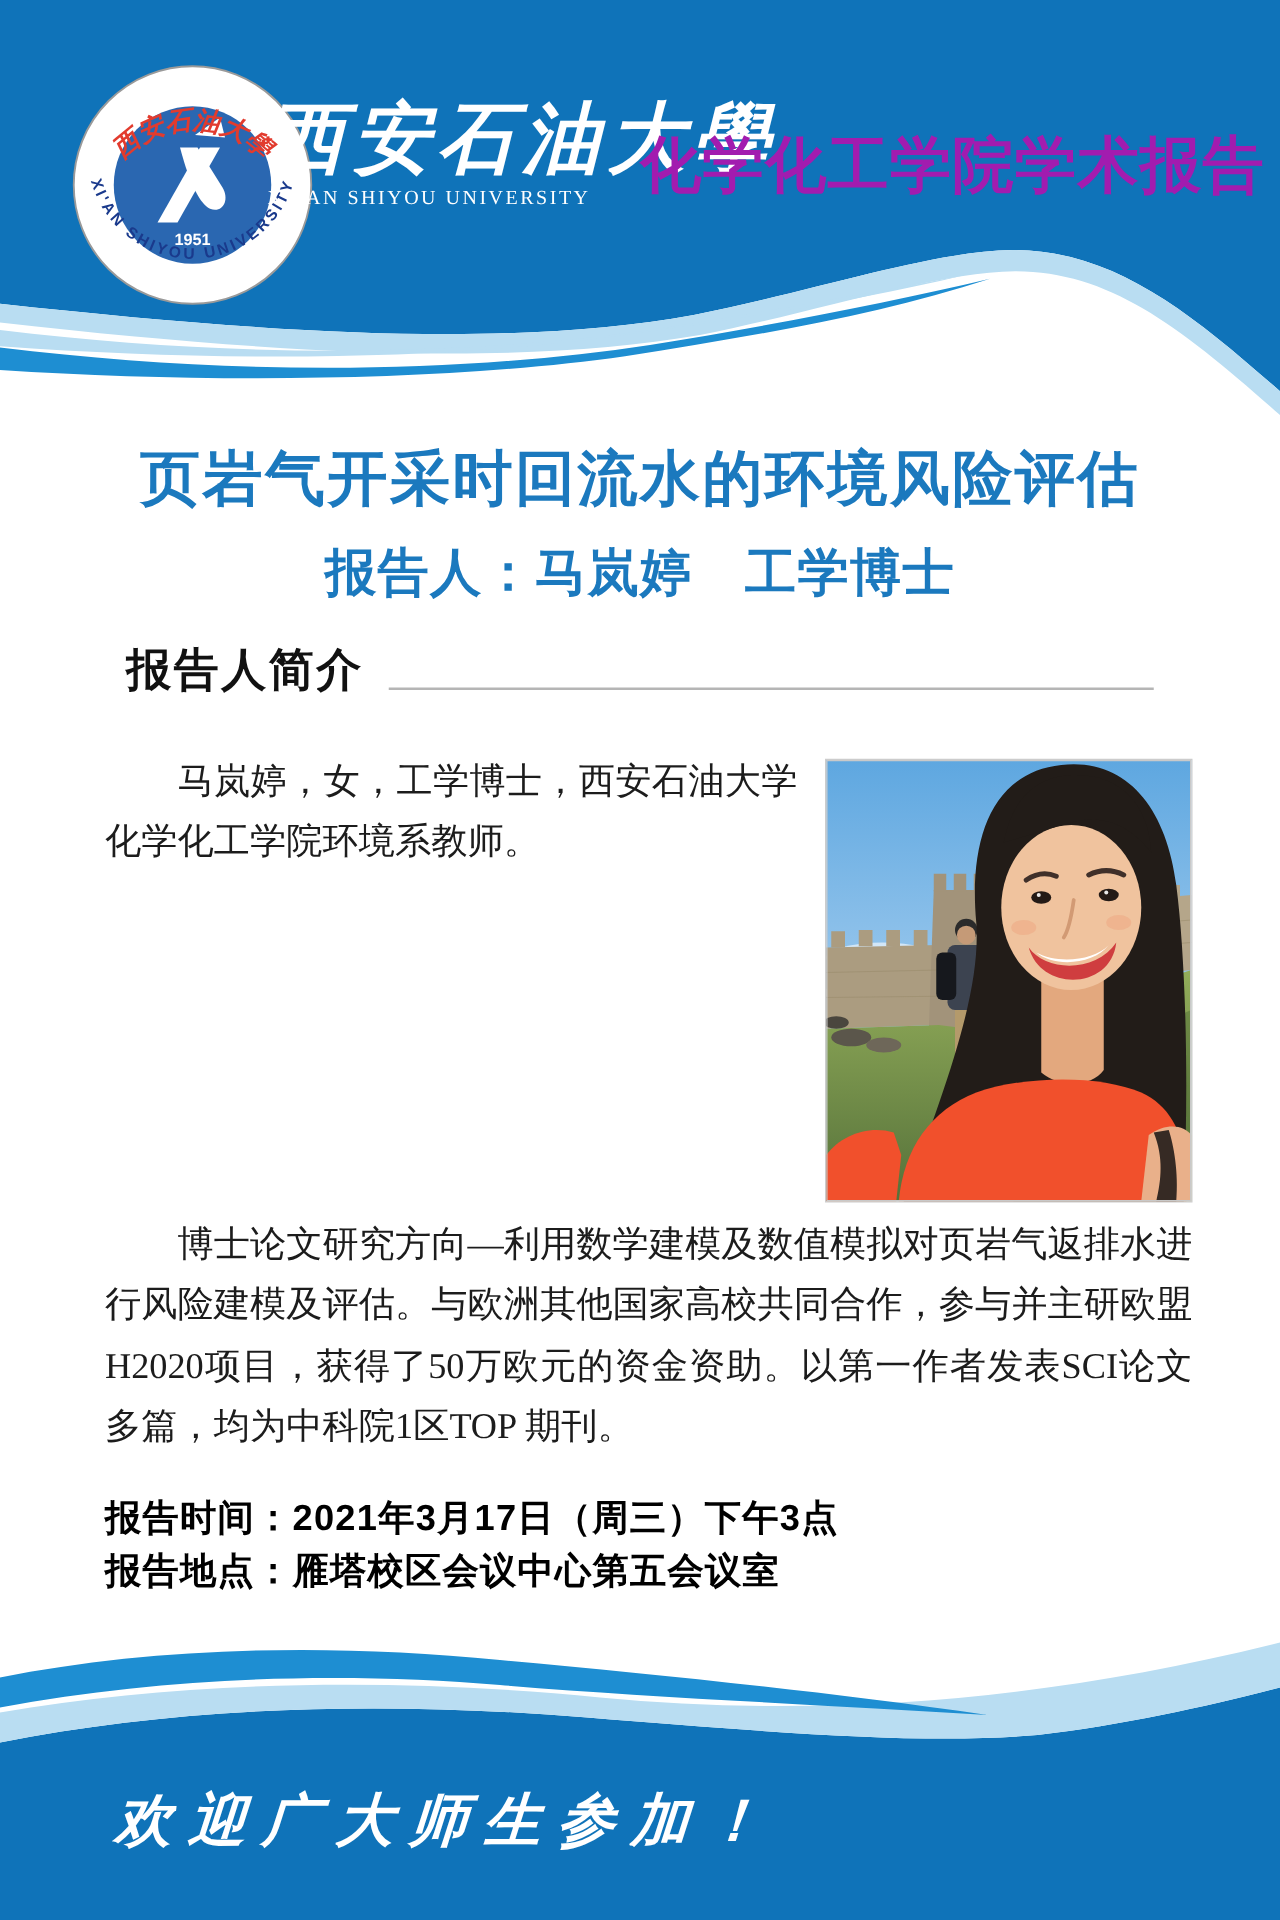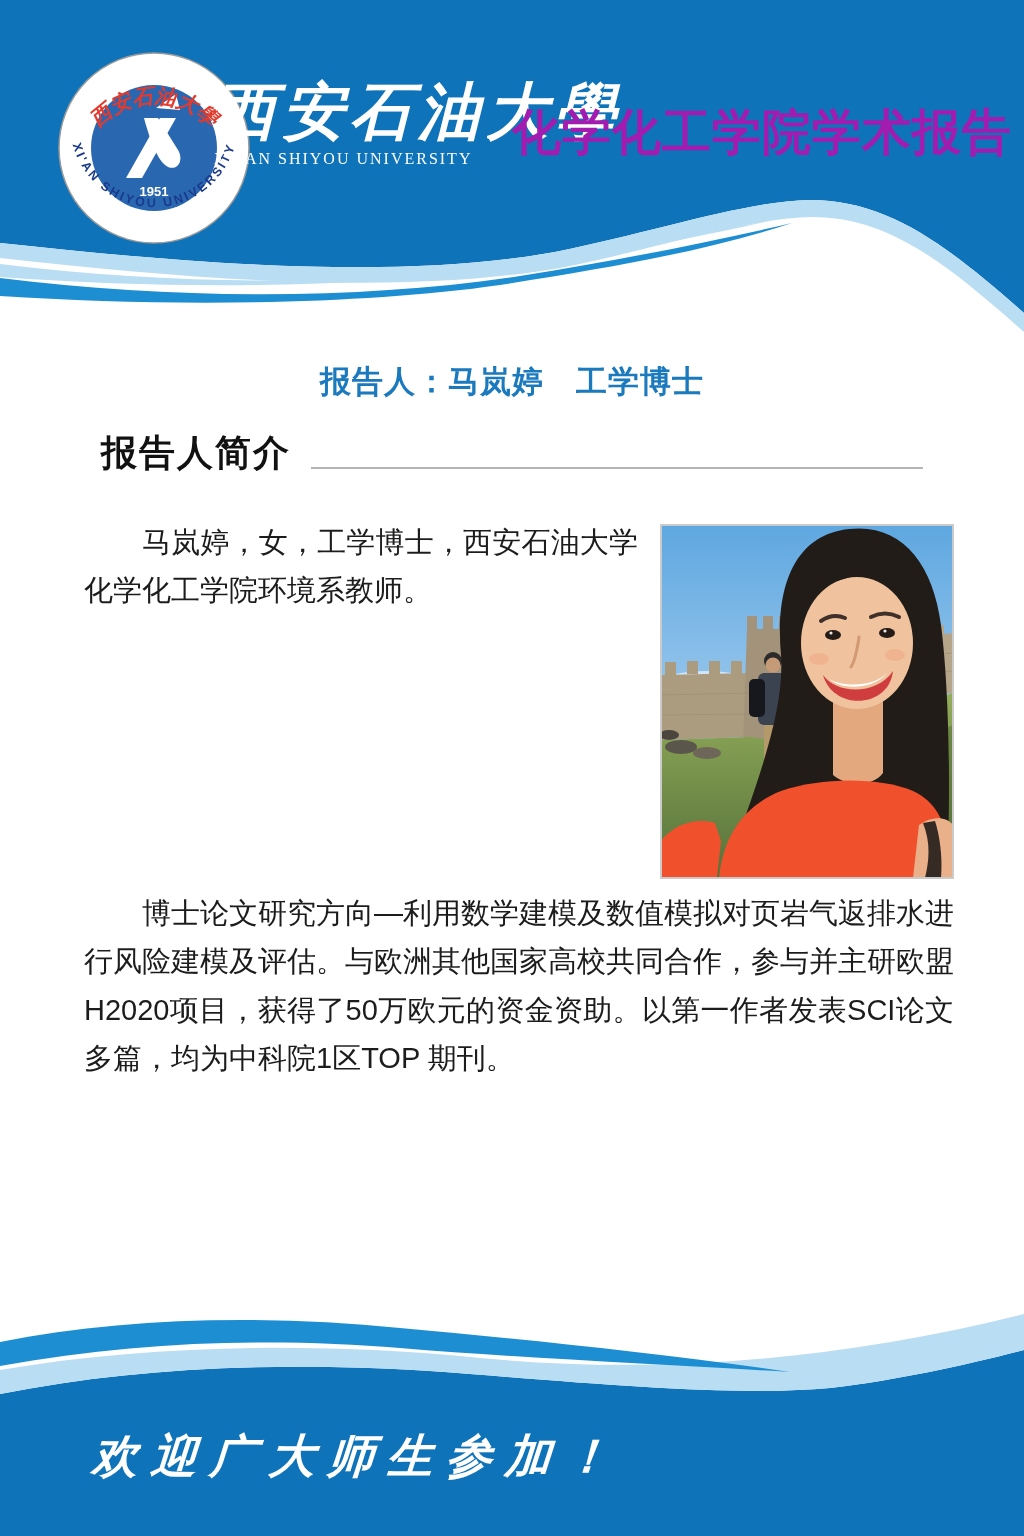--- a/index.html
+++ b/index.html
@@ -27,40 +27,40 @@
     color:#a21caf;font-weight:700;font-size:49px;letter-spacing:1px;
     white-space:nowrap;
   }
   
   .talk-title{
     margin:6px 40px 0;text-align:center;
     color:#1b79be;font-weight:700;font-size:48px;letter-spacing:2px;
   }
   .speaker-line{
     margin:16px 40px 0;text-align:center;
-    color:#1b79be;font-weight:700;font-size:31px;letter-spacing:1px;
+    color:#1b79be;font-weight:700;font-size:41px;letter-spacing:1px;
   }
   
   .section-head{
     display:flex;align-items:flex-end;gap:20px;
     margin-top:26px;padding:0 101px;
   }
   .section-head .label{
     color:#111111;font-weight:700;font-size:36px;letter-spacing:2px;white-space:nowrap;
   }
   .section-head .rule{flex:1;border-bottom:2px solid #b5b5b5;margin-bottom:9px;}
   
   .bio{margin-top:40px;padding:0 70px 0 84px;}
   .bio .photo{
     float:right;width:292px;height:353px;margin:6px 0 10px 22px;
     border:1px solid #cccccc;background:#ffffff;display:block;
   }
   .bio p{
     margin:0;text-indent:2em;color:#1c1c1c;
-    font-size:29px;line-height:1.67;text-align:justify;
+    font-size:29px;line-height:1.67;text-align:justify;font-family:Liberation Serif, serif;
   }
   .bio p.full{clear:right;}
   
   .details{margin-top:28px;padding:0 84px;}
   .details .line{
     color:#000000;font-weight:700;font-size:29px;line-height:1.45;
     letter-spacing:1px;
   }
   
   .footer{position:absolute;left:0;bottom:0;width:1024px;height:230px;}
@@ -114,20 +114,21 @@
     </svg>
 
     <div class="uni-names">
       <div class="uni-zh">西安石油大學</div>
       <div class="uni-en">XI' AN SHIYOU UNIVERSITY</div>
     </div>
 
     <div class="banner-title">化学化工学院学术报告</div>
   </div>
 
+  <div class="talk-title">页岩气开采时回流水的环境风险评估</div>
   <div class="speaker-line">报告人：马岚婷　工学博士</div>
 
   <div class="section-head">
     <span class="label">报告人简介</span>
     <span class="rule"></span>
   </div>
 
   <div class="bio">
 
     <svg class="photo" viewBox="0 0 292 353">
@@ -220,20 +221,28 @@
         <path d="M258,300 C272,290 286,292 292,300 L292,353 L252,353 Z" fill="#e9b08a"></path>
         <path d="M262,298 C270,318 268,336 264,353 L280,353 C282,330 278,308 274,296 Z" fill="#221c18" opacity="0.9"></path>
       </g>
       <rect x="0.5" y="0.5" width="291" height="352" fill="none" stroke="#c9c9c9" stroke-width="1"></rect>
     </svg>
 
     <p>马岚婷，女，工学博士，西安石油大学化学化工学院环境系教师。</p>
     <p class="full">博士论文研究方向—利用数学建模及数值模拟对页岩气返排水进行风险建模及评估。与欧洲其他国家高校共同合作，参与并主研欧盟H2020项目，获得了50万欧元的资金资助。以第一作者发表SCI论文多篇，均为中科院1区TOP 期刊。</p>
   </div>
 
+  <div class="details">
+    <div class="line">
+      <span>报告时间：</span><span>2021年3月17日（周三）下午3点</span>
+    </div>
+    <div class="line">
+      <span>报告地点：</span><span>雁塔校区会议中心第五会议室</span>
+    </div>
+  </div>
 
   <div class="footer">
     <svg class="wave" viewBox="0 0 1024 230" aria-hidden="true">
       <rect x="0" y="0" width="1024" height="230" fill="#ffffff"></rect>
 
       <path fill="#0f73b9" d="M0,88 C140,60 300,54 470,68 C620,80 740,90 830,82 C900,74 970,58 1024,44 L1024,230 L0,230 Z"></path>
 
       <path fill="#b9ddf2" d="M0,64 C150,38 320,36 480,52 C660,69 840,54 1024,8 L1024,44 C970,58 900,74 830,82 C740,90 620,80 470,68 C300,54 140,60 0,88 Z"></path>
 
       <path fill="#1e8ed2" d="M0,36 C120,12 260,8 400,22 C520,33 650,46 790,66 C660,58 520,52 400,42 C280,32 140,34 0,60 Z"></path>

